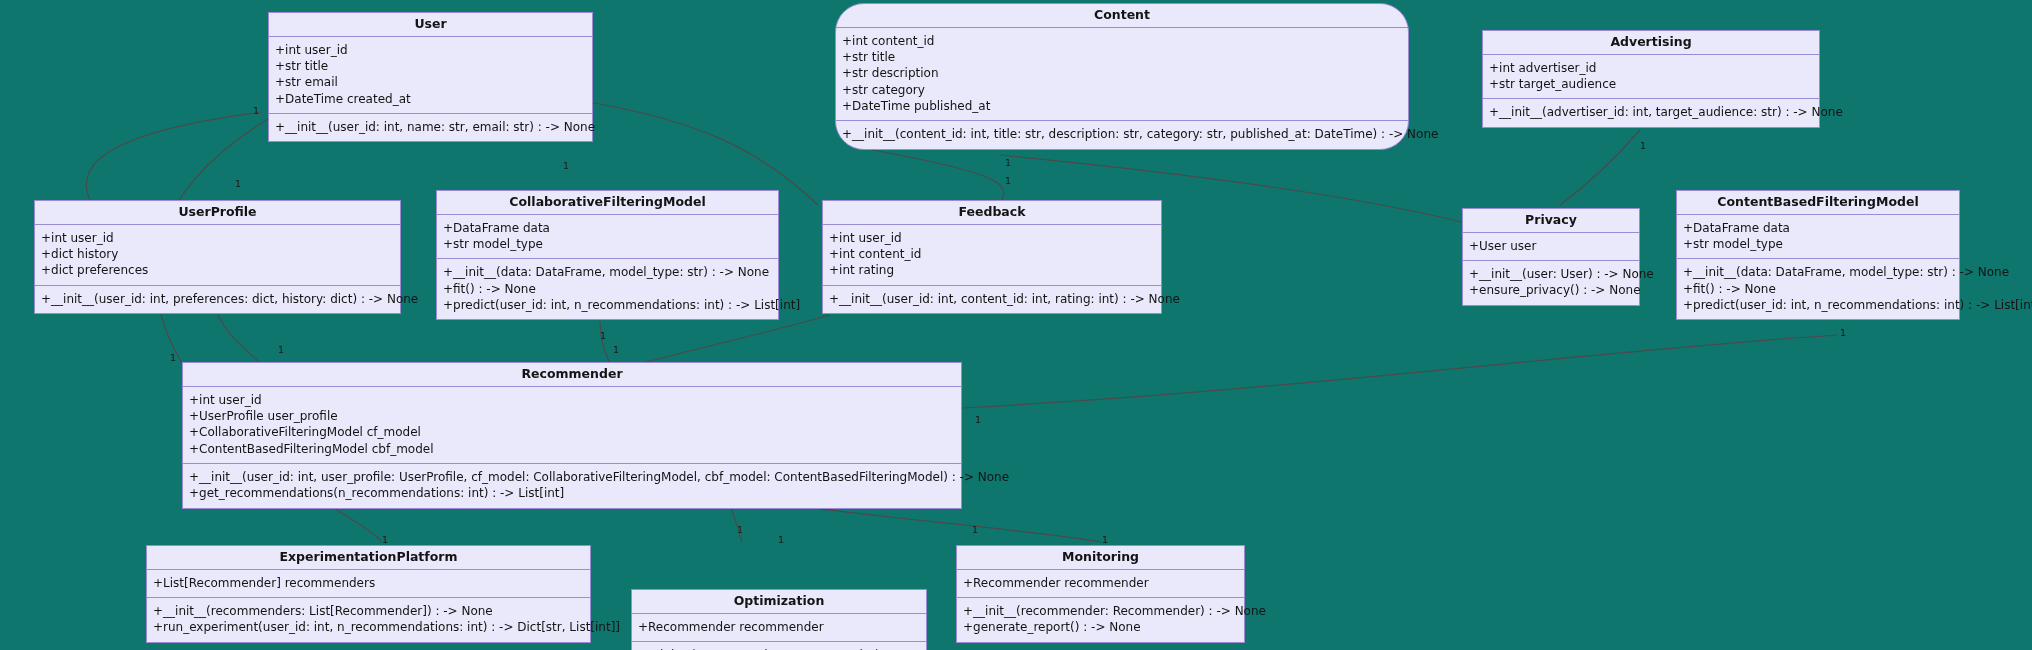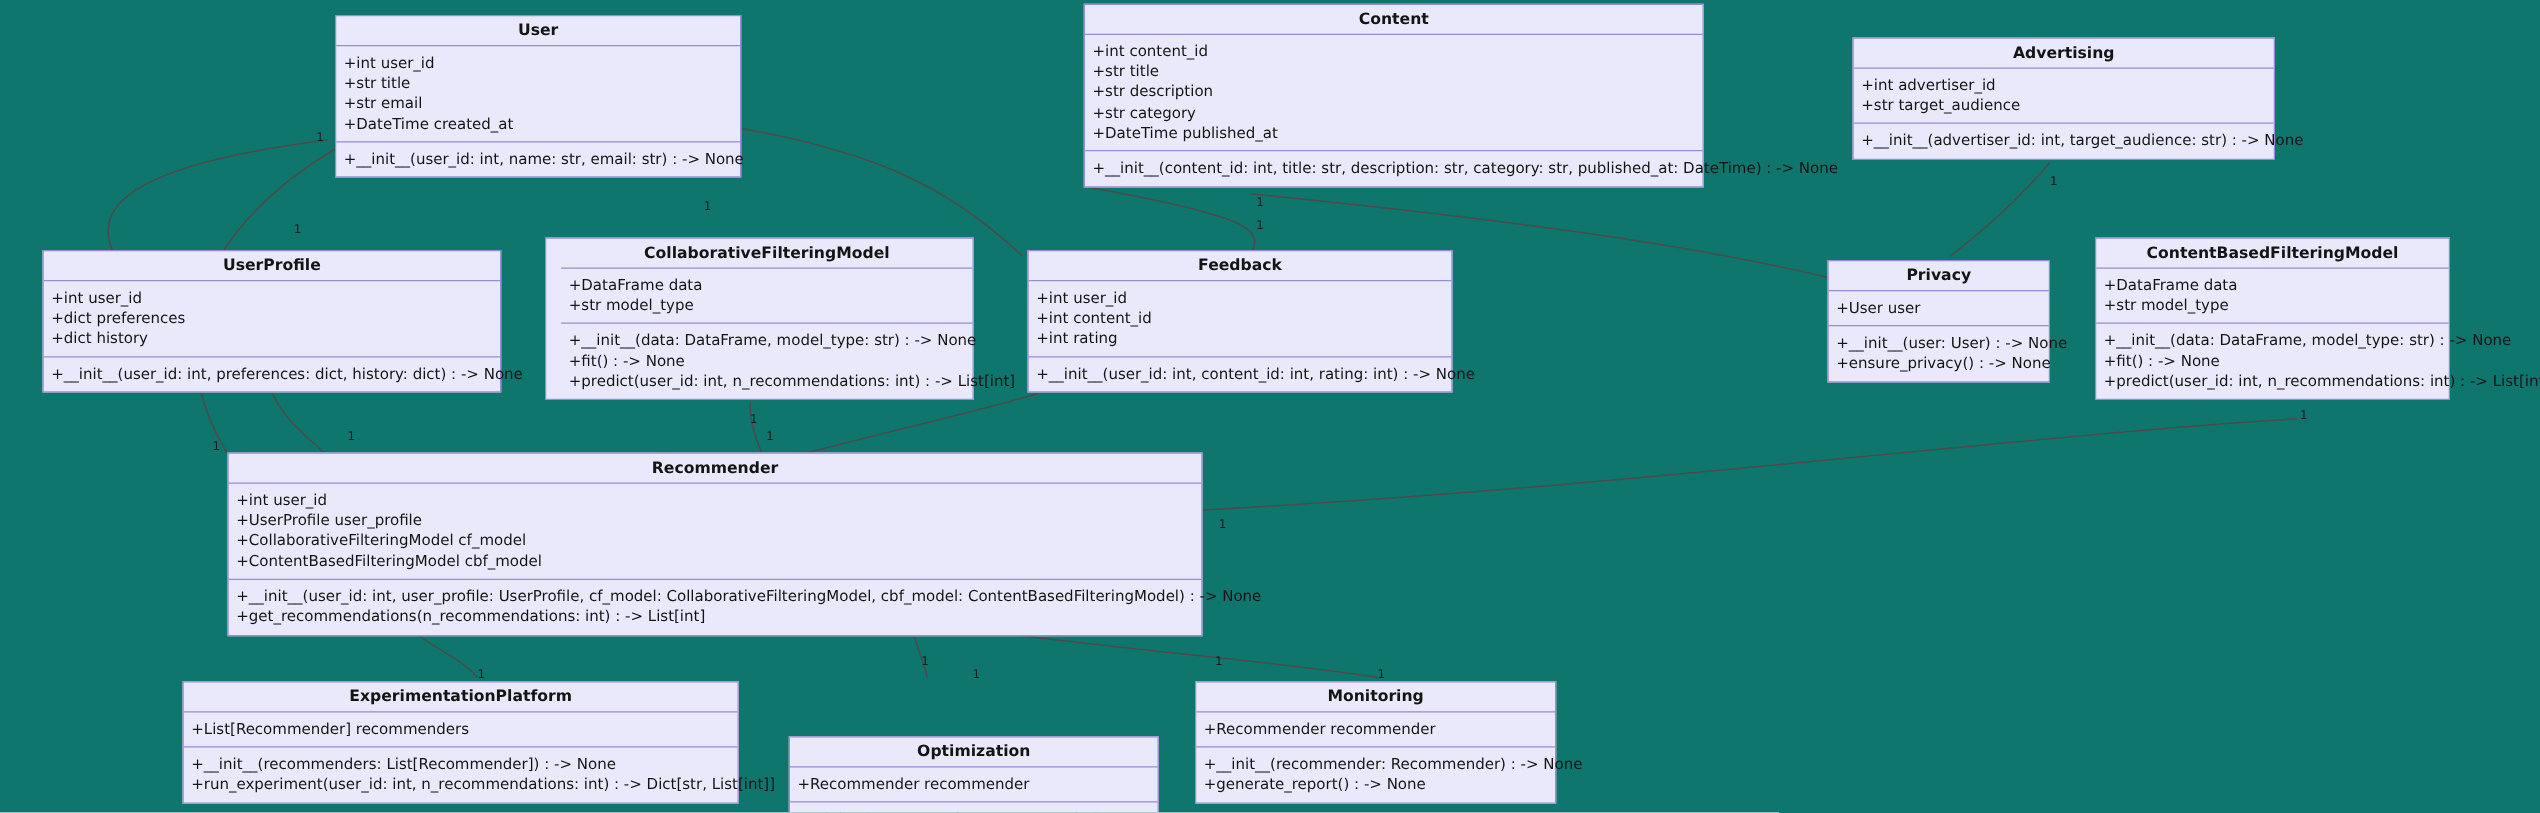--- a/index.html
+++ b/index.html
@@ -104,21 +104,21 @@
       <div class="uml-row">+int user_id</div>
       <div class="uml-row">+str title</div>
       <div class="uml-row">+str email</div>
       <div class="uml-row">+DateTime created_at</div>
     </div>
     <div class="uml-section">
       <div class="uml-row">+__init__(user_id: int, name: str, email: str) : -&gt; None</div>
     </div>
   </div>
 
-  <div class="uml-class" style="left:867px; top:3px; width:496px;">
+  <div class="uml-class" style="left:835px; top:3px; width:574px;border-radius:29px;">
     <div class="uml-title">Content</div>
     <div class="uml-section attrs">
       <div class="uml-row">+int content_id</div>
       <div class="uml-row">+str title</div>
       <div class="uml-row">+str description</div>
       <div class="uml-row">+str category</div>
       <div class="uml-row">+DateTime published_at</div>
     </div>
     <div class="uml-section">
       <div class="uml-row">+__init__(content_id: int, title: str, description: str, category: str, published_at: DateTime) : -&gt; None</div>
@@ -133,29 +133,29 @@
     </div>
     <div class="uml-section">
       <div class="uml-row">+__init__(advertiser_id: int, target_audience: str) : -&gt; None</div>
     </div>
   </div>
 
   <div class="uml-class" style="left:34px; top:200px; width:367px;">
     <div class="uml-title">UserProfile</div>
     <div class="uml-section attrs">
       <div class="uml-row">+int user_id</div>
+      <div class="uml-row">+dict history</div>
       <div class="uml-row">+dict preferences</div>
-      <div class="uml-row">+dict history</div>
     </div>
     <div class="uml-section">
       <div class="uml-row">+__init__(user_id: int, preferences: dict, history: dict) : -&gt; None</div>
     </div>
   </div>
 
-  <div class="uml-class" style="left:436px; top:190px; width:343px;padding-left:12px;">
+  <div class="uml-class" style="left:436px; top:190px; width:343px;">
     <div class="uml-title">CollaborativeFilteringModel</div>
     <div class="uml-section attrs">
       <div class="uml-row">+DataFrame data</div>
       <div class="uml-row">+str model_type</div>
     </div>
     <div class="uml-section">
       <div class="uml-row">+__init__(data: DataFrame, model_type: str) : -&gt; None</div>
       <div class="uml-row">+fit() : -&gt; None</div>
       <div class="uml-row">+predict(user_id: int, n_recommendations: int) : -&gt; List[int]</div>
     </div>

